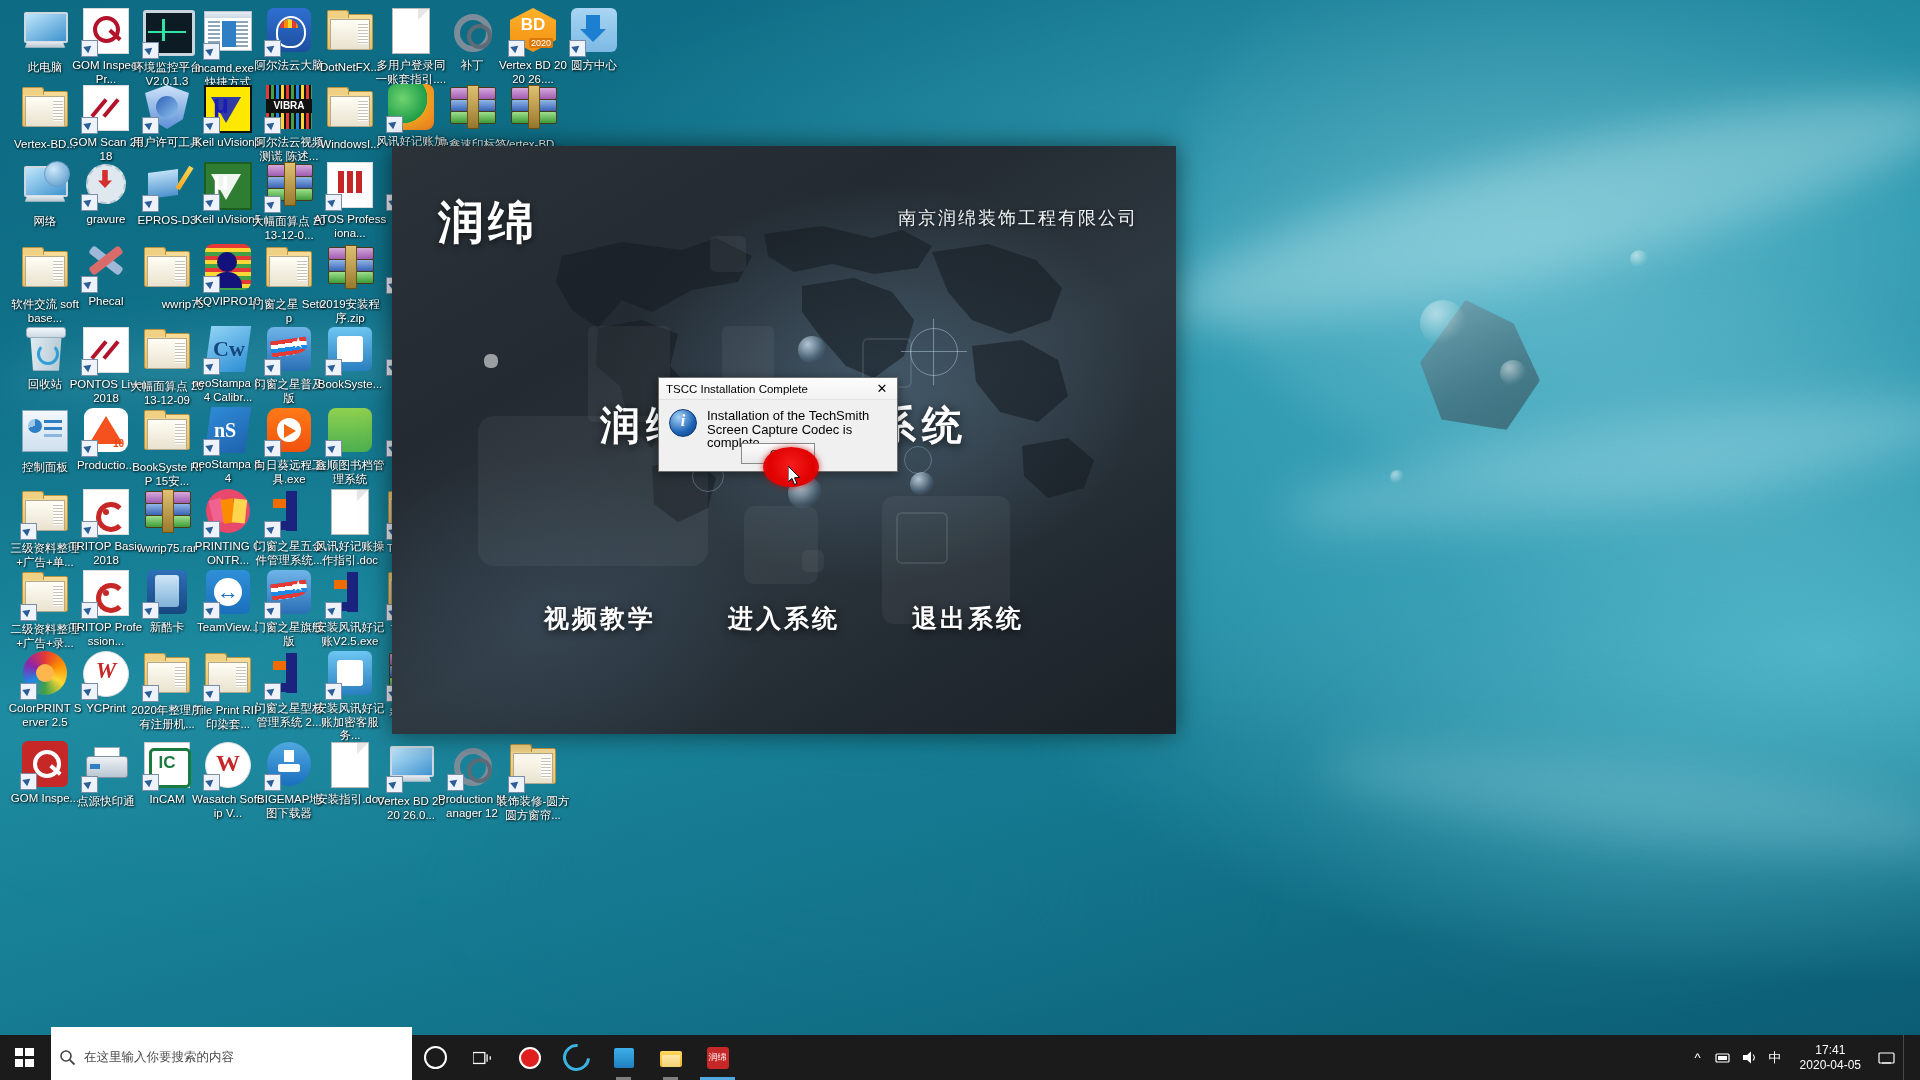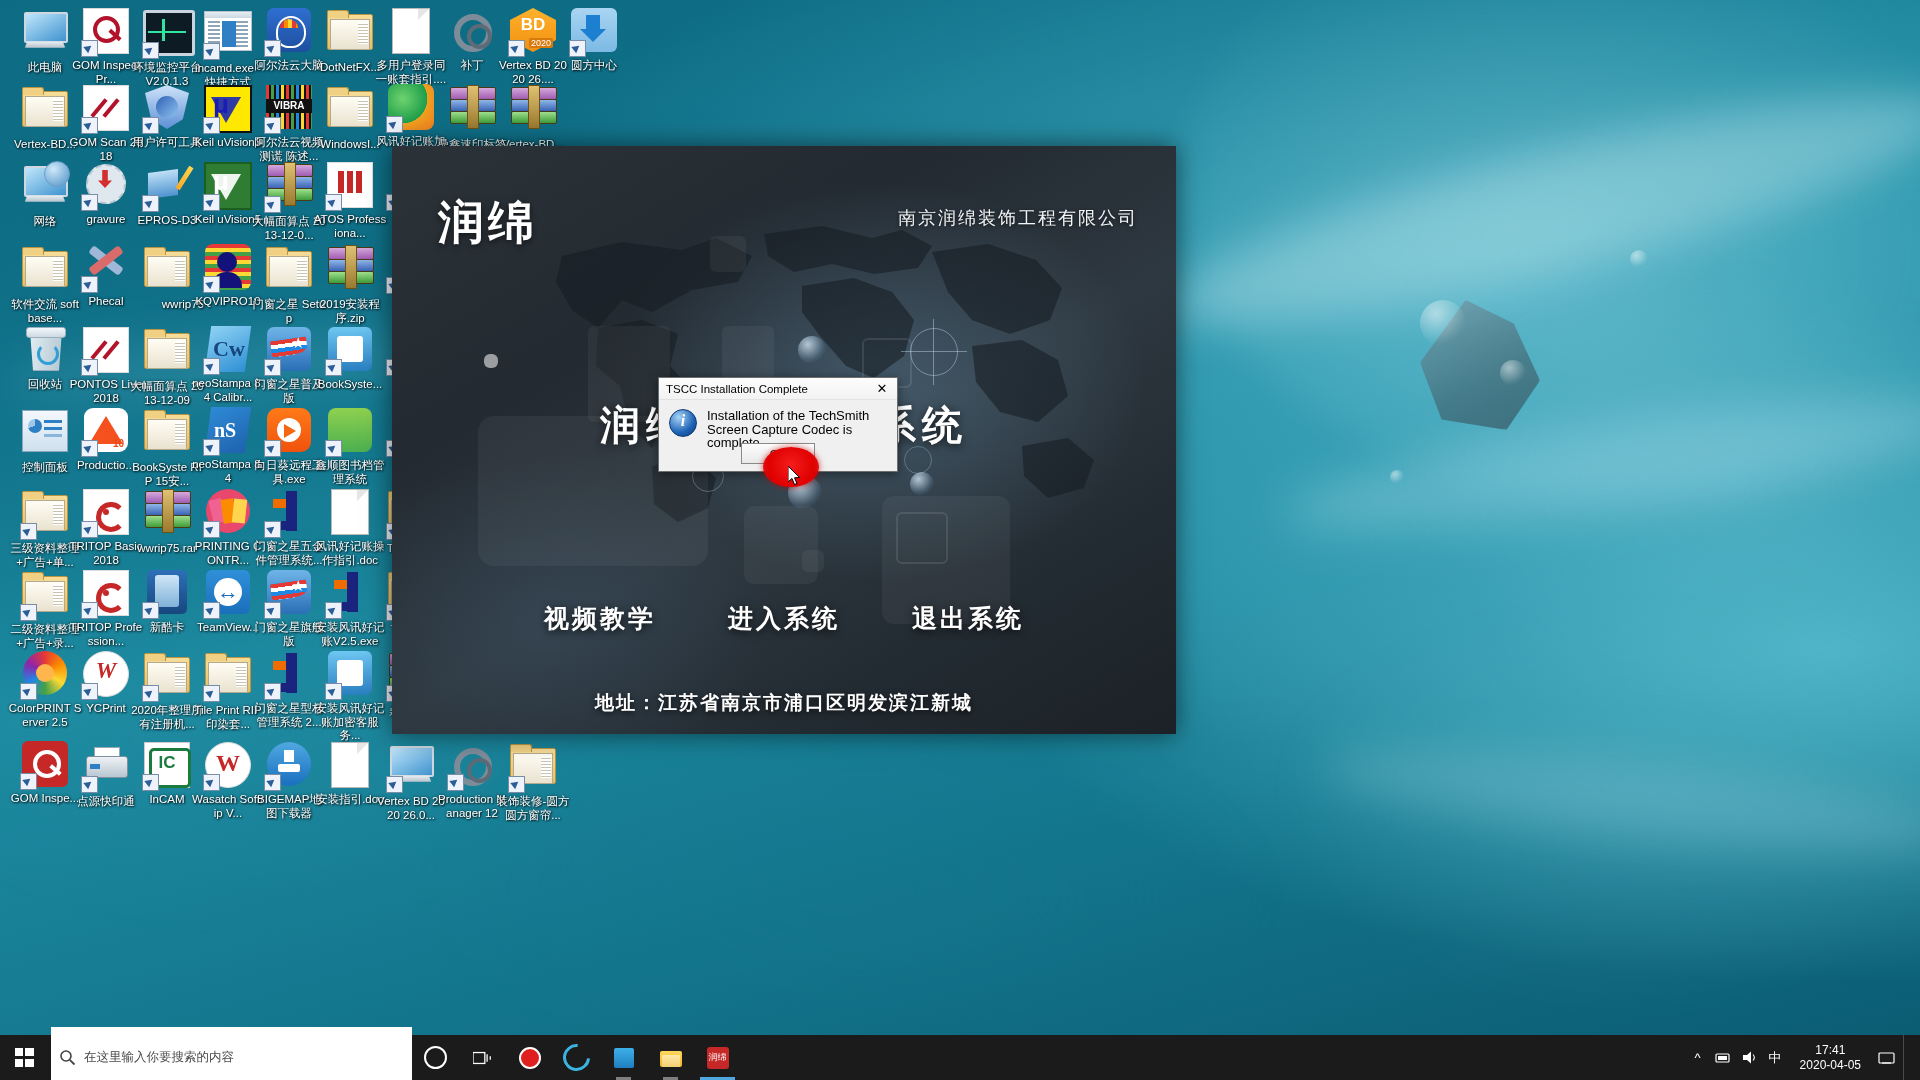--- a/index.html
+++ b/index.html
@@ -1138,21 +1138,20 @@
   <div class="brand">润绵</div>
   <div class="company">南京润绵装饰工程有限公司</div>
   <div class="sys-title">润绵装饰设计系统</div>
 
   <div class="menu">
     <div class="mi">视频教学</div>
     <div class="mi">进入系统</div>
     <div class="mi">退出系统</div>
   </div>
 
-  <div class="addr">地址：江苏省南京市浦口区明发滨江新城</div>
 </div>
 
 <div id="dialog">
   <div class="tbar">
     <div class="t">TSCC Installation Complete</div>
     <div class="x">✕</div>
   </div>
   <div class="body">
     <div class="info-ico"></div>
     <div class="msg">Installation of the TechSmith Screen Capture Codec is complete.</div>

